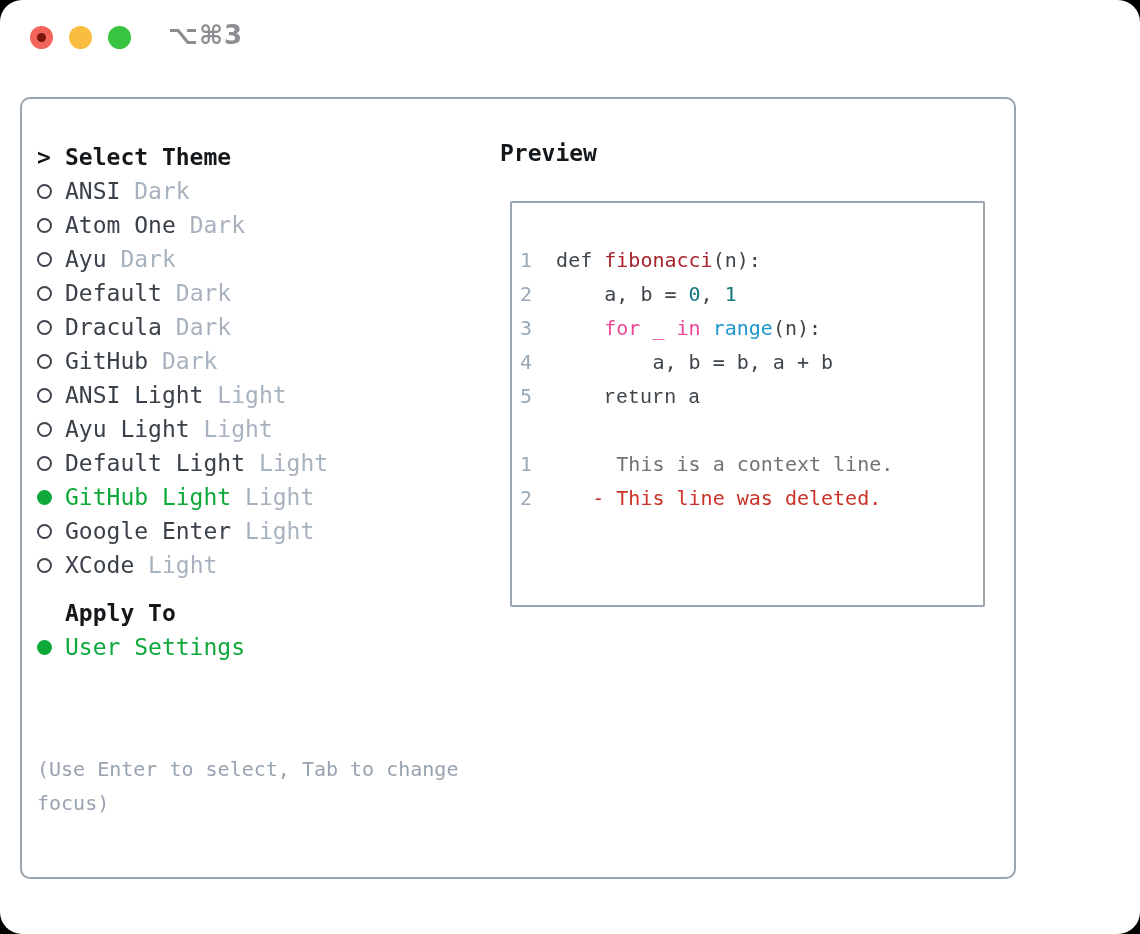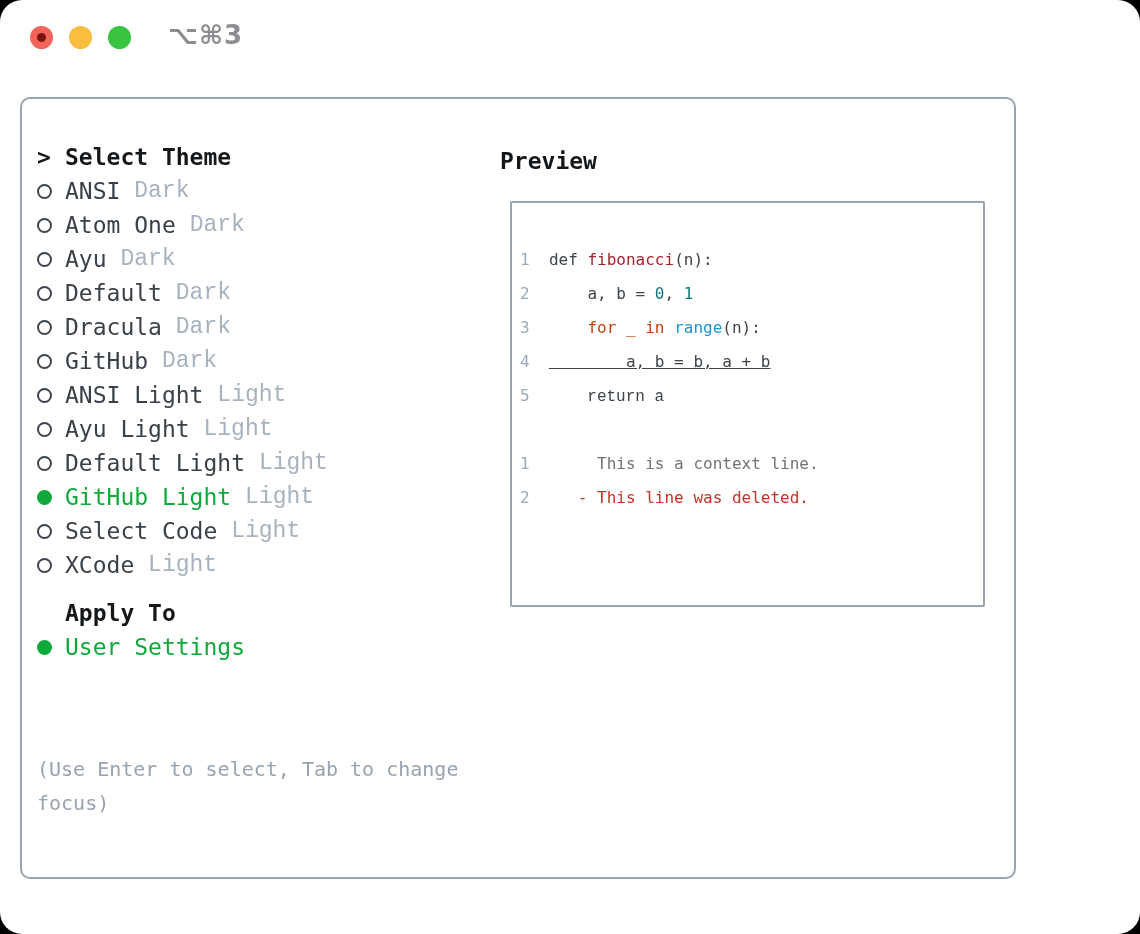--- a/index.html
+++ b/index.html
@@ -22,32 +22,32 @@
   
   .panel{position:absolute;left:20px;top:97px;width:996px;height:782px;
     border:2px solid #9aa4af;border-radius:10px;box-sizing:border-box;background:#fff;}
   
   .row{height:34px;line-height:34px;font-size:23px;display:flex;white-space:pre;color:#3a4148;}
   .mk{width:28px;display:flex;align-items:center;line-height:34px;}
   .hdr{font-weight:bold;color:#15181b;}
   .dot{width:15px;height:15px;border:2px solid #3e454c;border-radius:50%;box-sizing:border-box;}
   .dot.filled{background:#0fa93b;border-color:#0fa93b;}
   .nm.selected{color:#0fa93b;}
-  .bd{color:#a8b2bf;font-family:Liberation Mono, monospace;}
+  .bd{color:#a8b2bf;}
   .theme-list{position:absolute;left:37px;top:140px;}
   .apply-list{position:absolute;left:37px;top:596px;}
   .footer-hint{position:absolute;left:37px;top:752px;width:450px;
     font-size:20px;line-height:34px;color:#98a2b0;}
   
-  .preview-title{position:absolute;left:500px;top:144px;height:34px;line-height:34px;
+  .preview-title{position:absolute;left:500px;top:136px;height:34px;line-height:34px;
     font-size:23px;font-weight:bold;color:#15181b;}
   .preview-box{position:absolute;left:510px;top:201px;width:475px;height:406px;
     border:2px solid #9aa4af;border-radius:2px;box-sizing:border-box;background:#fff;}
   .code-area{position:absolute;left:520px;top:243px;}
-  .code-line{height:34px;line-height:34px;font-size:16px;white-space:pre;}
+  .code-line{height:34px;line-height:34px;font-size:20px;white-space:pre;}
   .gutter{display:inline-block;width:3ch;color:#9aaab8;}
 </style>
 </head>
 <body>
 
 <div class="screen">
 
   <div class="light light-close">
     <span class="inner"></span>
   </div>
@@ -62,37 +62,37 @@
       <div class="row"><span class="mk"><span class="dot"></span></span><span class="nm">ANSI</span><span> </span><span class="bd">Dark</span></div>
       <div class="row"><span class="mk"><span class="dot"></span></span><span class="nm">Atom One</span><span> </span><span class="bd">Dark</span></div>
       <div class="row"><span class="mk"><span class="dot"></span></span><span class="nm">Ayu</span><span> </span><span class="bd">Dark</span></div>
       <div class="row"><span class="mk"><span class="dot"></span></span><span class="nm">Default</span><span> </span><span class="bd">Dark</span></div>
       <div class="row"><span class="mk"><span class="dot"></span></span><span class="nm">Dracula</span><span> </span><span class="bd">Dark</span></div>
       <div class="row"><span class="mk"><span class="dot"></span></span><span class="nm">GitHub</span><span> </span><span class="bd">Dark</span></div>
       <div class="row"><span class="mk"><span class="dot"></span></span><span class="nm">ANSI Light</span><span> </span><span class="bd">Light</span></div>
       <div class="row"><span class="mk"><span class="dot"></span></span><span class="nm">Ayu Light</span><span> </span><span class="bd">Light</span></div>
       <div class="row"><span class="mk"><span class="dot"></span></span><span class="nm">Default Light</span><span> </span><span class="bd">Light</span></div>
       <div class="row"><span class="mk"><span class="dot filled"></span></span><span class="nm selected">GitHub Light</span><span> </span><span class="bd">Light</span></div>
-      <div class="row"><span class="mk"><span class="dot"></span></span><span class="nm">Select Code</span><span> </span><span class="bd">Light</span></div>
+      <div class="row"><span class="mk"><span class="dot"></span></span><span class="nm">Google Enter</span><span> </span><span class="bd">Light</span></div>
       <div class="row"><span class="mk"><span class="dot"></span></span><span class="nm">XCode</span><span> </span><span class="bd">Light</span></div>
     </div>
 
   <div class="apply-list">
       <div class="row"><span class="mk"></span><span class="lbl hdr">Apply To</span></div>
       <div class="row"><span class="mk"><span class="dot filled"></span></span><span class="nm selected">User Settings</span></div>
     </div>
 
   <div class="footer-hint">(Use Enter to select, Tab to change focus)</div>
 
   <div class="preview-title">Preview</div>
   <div class="preview-box"></div>
   <div class="code-area">
       <div class="code-line"><span class="gutter">1</span><span class="tok" style="color: rgb(61, 68, 75);">def </span><span class="tok" style="color: rgb(168, 35, 43);">fibonacci</span><span class="tok" style="color: rgb(61, 68, 75);">(n):</span></div>
       <div class="code-line"><span class="gutter">2</span><span class="tok" style="color: rgb(61, 68, 75); text-align: right;">    a, b = </span><span class="tok" style="color: rgb(18, 118, 126);">0</span><span class="tok" style="color: rgb(61, 68, 75);">, </span><span class="tok" style="color: rgb(18, 118, 126);">1</span></div>
-      <div class="code-line"><span class="gutter">3</span><span class="tok" style="color: #c2410c;">    for _ in </span><span class="tok" style="color: rgb(30, 150, 206);">range</span><span class="tok" style="color: rgb(61, 68, 75);">(n):</span></div>
-      <div class="code-line"><span class="gutter">4</span><span class="tok" style="color: rgb(61, 68, 75); text-decoration: underline;">        a, b = b, a + b</span></div>
+      <div class="code-line"><span class="gutter">3</span><span class="tok" style="color: #ec4899;">    for _ in </span><span class="tok" style="color: rgb(30, 150, 206);">range</span><span class="tok" style="color: rgb(61, 68, 75);">(n):</span></div>
+      <div class="code-line"><span class="gutter">4</span><span class="tok" style="color: rgb(61, 68, 75);">        a, b = b, a + b</span></div>
       <div class="code-line"><span class="gutter">5</span><span class="tok" style="color: rgb(61, 68, 75); font-family: Liberation Mono, monospace;">    return a</span></div>
       <div class="code-line"><span class="gutter"></span></div>
       <div class="code-line"><span class="gutter">1</span><span class="tok" style="color: #737373;">     This is a context line.</span></div>
       <div class="code-line"><span class="gutter">2</span><span class="tok" style="color: rgb(203, 49, 38);">   - This line was deleted.</span></div>
     </div>
 
 </div>
 
 </body></html>

